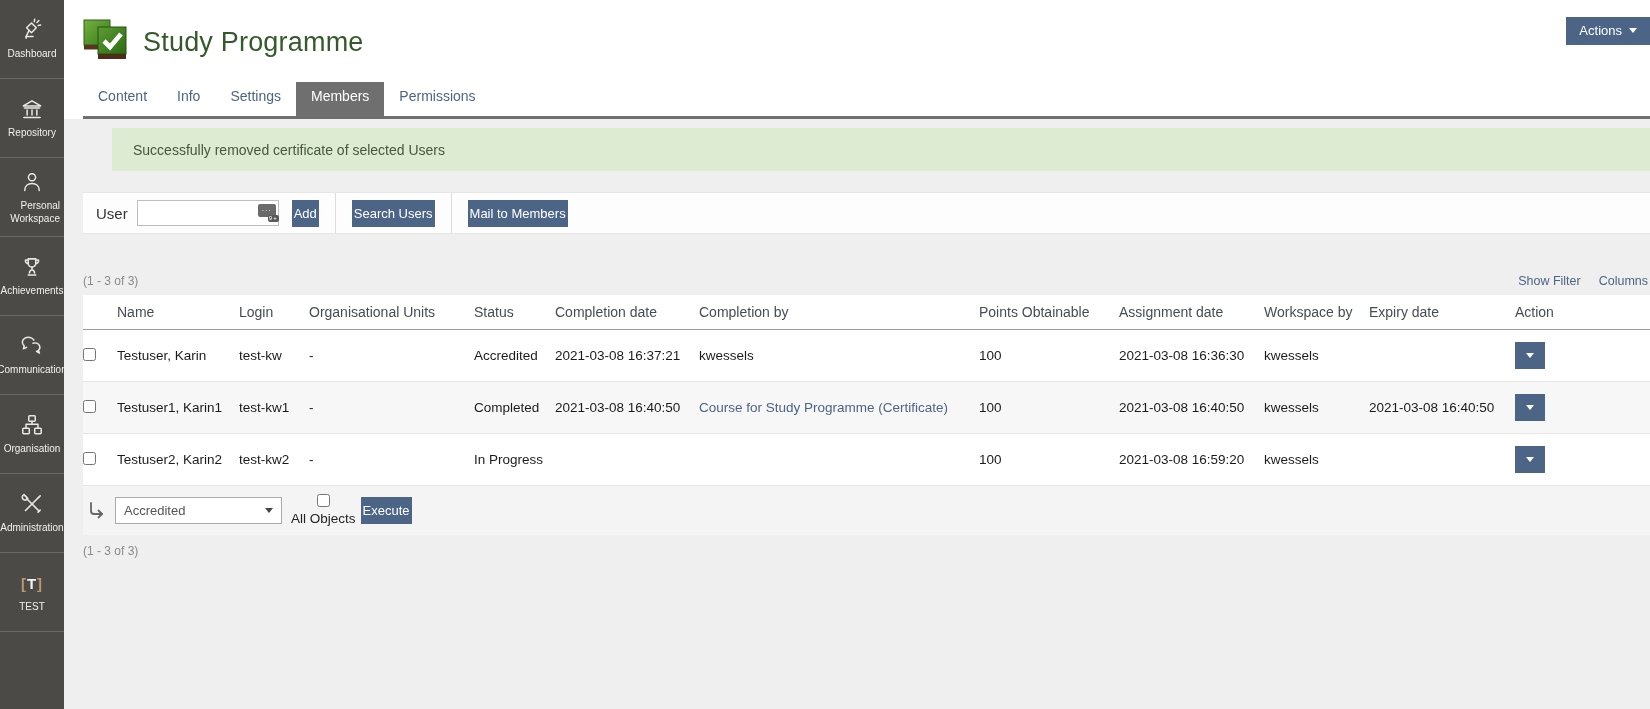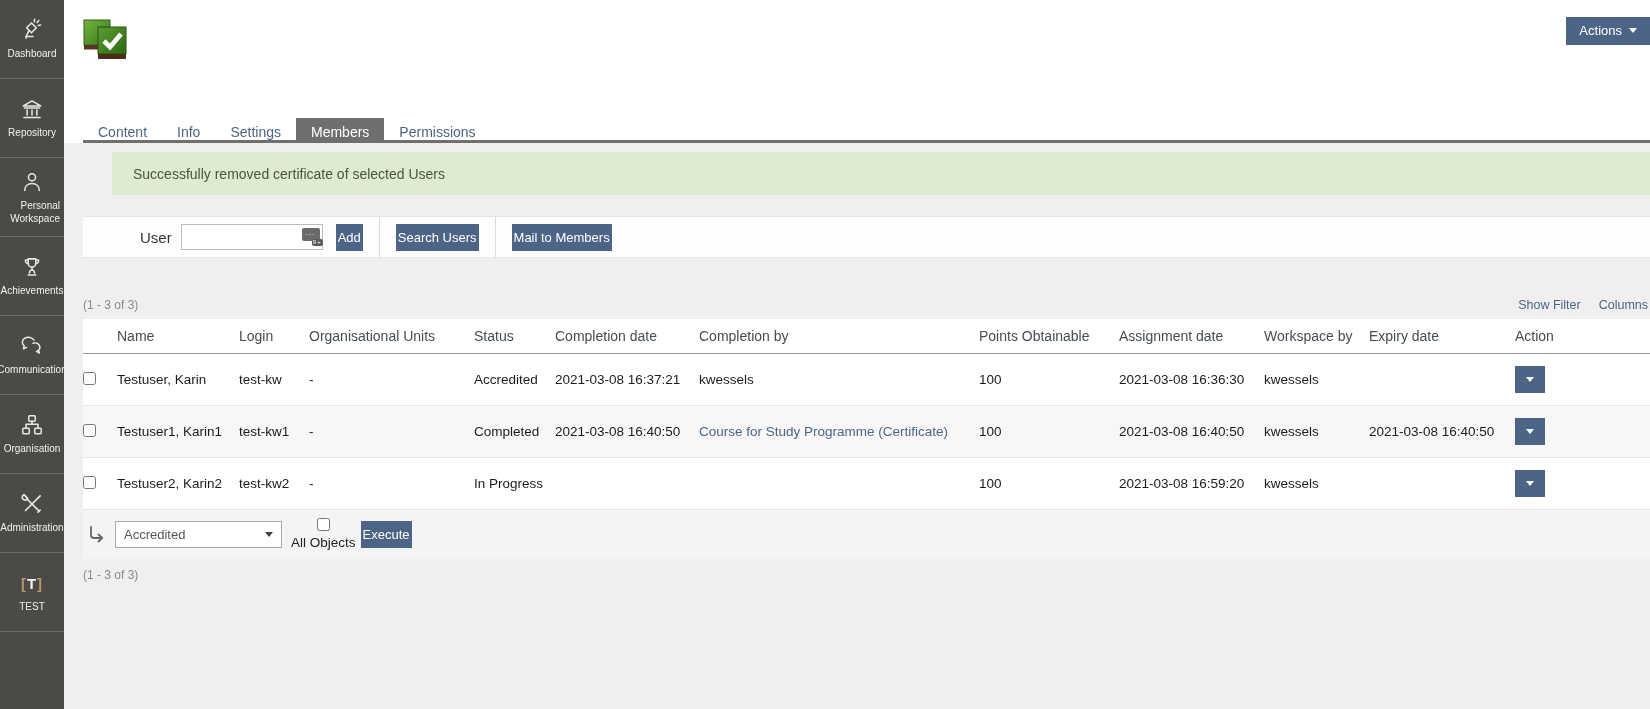--- a/index.html
+++ b/index.html
@@ -25,34 +25,34 @@
   .page-header { position:relative; padding-left:19px; height:52px; display:flex; align-items:center; }
   .logo { margin-right:13px; }
   h1.title { font-size:27px; font-weight:400; color:#35592c; letter-spacing:.2px; }
   .actions-btn { position:absolute; right:0; top:1px; background:#4c6586; color:#fff; border:none;
     font-size:13px; padding:6px 13px 7px; cursor:pointer; display:flex; align-items:center; gap:7px;
     font-family:inherit; }
   .caret-w { width:0; height:0; border:4px solid transparent; border-top:5px solid #fff; margin-top:4px; }
 
   
   .tabs { margin:14px 0 0 19px; border-bottom:3px solid #6f6f6f; display:flex; }
-  .tab { font-size:14px; color:#4c6586; padding:6px 15px 0; cursor:pointer;margin-top:36px; }
+  .tab { font-size:14px; color:#4c6586; padding:6px 15px 12px; cursor:pointer; }
   .tab.active { background:#6f6f6f; color:#ffffff; }
   .subtabs { padding:9px 0 12px 24px; display:flex; gap:28px; background:#fff; }
   .subtab { font-size:13px; color:#6f6f6f; cursor:pointer; }
   .subtab.active { color:#2c2c2c; text-decoration:underline; }
 
   
   .content-body { padding-left:19px; background:#efefef; }
   .success-msg { margin-top:9px; background:#dcebd1; color:#47573d; font-size:14px;
     height:43px; display:flex; align-items:center; padding-left:21px;margin-left:29px; }
 
   .toolbar { margin-top:21px; background:#fdfdfd; height:42px; display:flex; align-items:center;
     padding-left:13px; border-top:1px solid #e6e6e6; border-bottom:1px solid #e6e6e6; }
-  .user-label { font-size:15px; color:#333; margin-right:9px;margin-left:44px; }
+  .user-label { font-size:15px; color:#333; margin-right:9px; }
   .input-wrap { position:relative; margin-right:13px; }
   .input-wrap input { width:142px; height:26px; border:1px solid #bdbdbd; background:#fff;
     padding:2px 26px 2px 6px; font-size:13px; font-family:inherit; }
   .ac-icon { position:absolute; right:3px; top:4px; width:18px; height:13px; background:#6a6a6a;
     border-radius:2px; color:#fff; font-size:8px; line-height:9px; text-align:center; letter-spacing:1px; }
   .ac-badge { position:absolute; right:-3px; bottom:-5px; background:#5a5a5a; color:#fff; font-size:6px;
     border-radius:2px; padding:0 1px; line-height:7px; }
   .btn { background:#4c6586; color:#fff; border:none; font-size:13px; padding:6px 2px; cursor:pointer;
     font-family:inherit; }
   .vsep { width:1px; height:40px; background:#dcdcdc; margin:0 16px; }
@@ -199,20 +199,21 @@
                   <stop offset="1" stop-color="#2c6a14"></stop>
               </linearGradient>
             </defs>
             <rect x="1" y="1" width="26" height="25" fill="url(#lg1)" stroke="#2e5e15"></rect>
             <rect x="1" y="26" width="26" height="4.5" fill="#5a3420"></rect>
             <rect x="15" y="8" width="28" height="27" fill="url(#lg2)" stroke="#24540e"></rect>
             <rect x="15" y="35" width="28" height="5" fill="#4e2c1a"></rect>
             <path d="M21 22 l6 6 L38 15" stroke="#ffffff" stroke-width="4.6" fill="none"></path>
           </svg>
         </span>
+        <h1 class="title">Study Programme</h1>
         <button class="actions-btn">
           <span>Actions</span>
           <span class="caret-w"></span>
         </button>
       </div>
 
       <nav class="tabs">
         <span class="tab">Content</span>
         <span class="tab">Info</span>
         <span class="tab">Settings</span>

